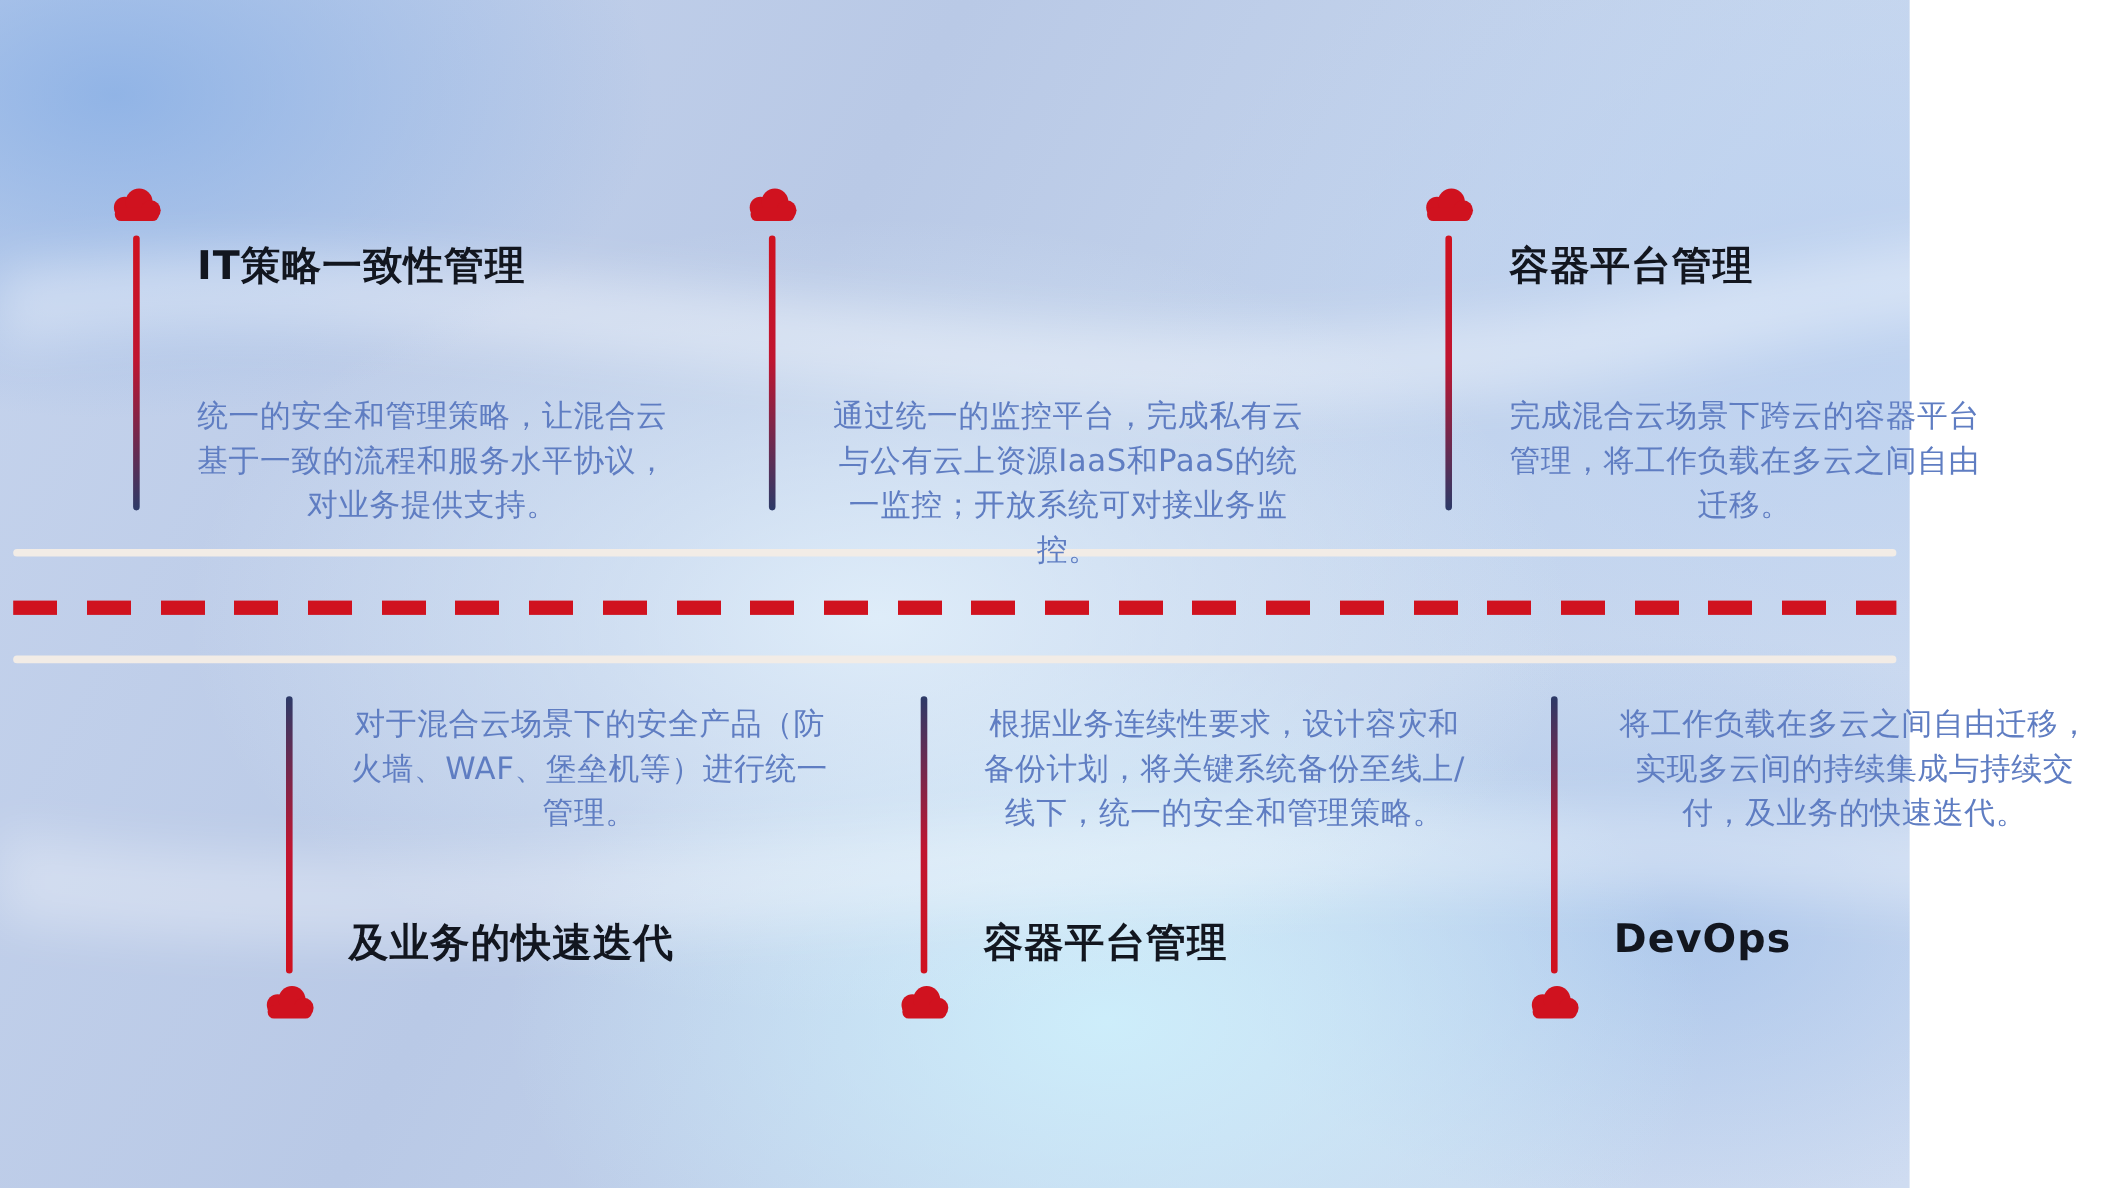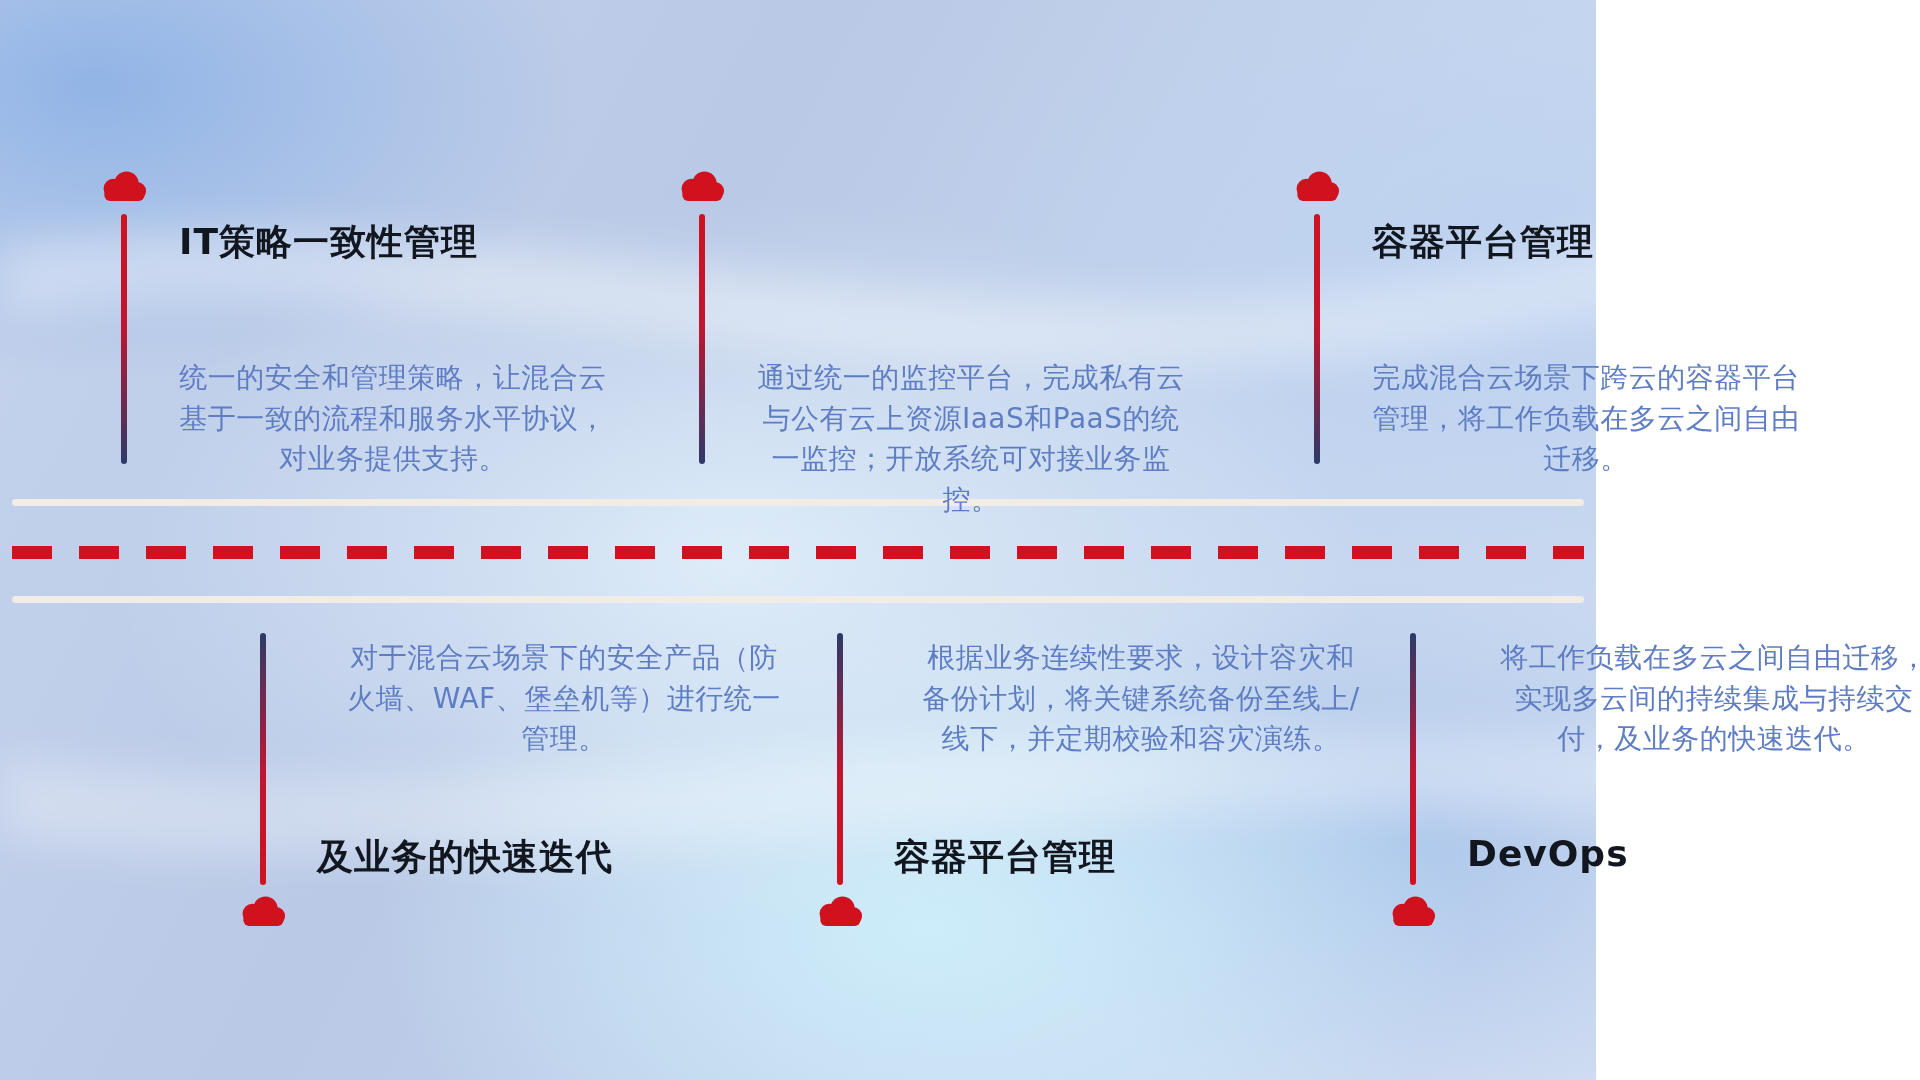--- a/index.html
+++ b/index.html
@@ -1,21 +1,21 @@
 <!DOCTYPE html>
 <html><head>
 <meta charset="utf-8">
 <style>
   html, body { margin: 0; padding: 0; }
   body {
     font-family: "DejaVu Sans", "Liberation Sans", sans-serif;
     width: 1920px; height: 1080px; overflow: hidden;
   }
   #stage {
-    position: relative; width: 1596px; height: 1080px;
+    position: relative; width: 1736px; height: 1080px;
     background:
       radial-gradient(700px 420px at 6% 8%,  rgba(128,170,228,0.75), rgba(128,170,228,0) 70%),
       radial-gradient(900px 520px at 46% 52%, rgba(228,242,252,0.85), rgba(228,242,252,0) 70%),
       radial-gradient(760px 460px at 58% 86%, rgba(206,240,252,0.9),  rgba(206,240,252,0) 72%),
       radial-gradient(900px 560px at 96% 26%, rgba(186,208,240,0.8),  rgba(186,208,240,0) 70%),
       radial-gradient(600px 380px at 88% 78%, rgba(150,185,232,0.55), rgba(150,185,232,0) 70%),
       linear-gradient(118deg, #c6d4ed 0%, #b9c9e6 38%, #c7d7ee 72%, #cfdcf1 100%);
   }
   .bg-waves { position:absolute; inset:0; filter: blur(22px); pointer-events:none; }
 
@@ -49,21 +49,21 @@
   .item p {
     position: absolute; margin: 0;
     font-size: 28px; line-height: 1.45; color: #5f7dc2;
     letter-spacing: 0.5px;
     text-align: center;
   }
 
   .item.top h2   { left: 82px; top: 50px; }
   .item.top p    { left: 80px; top: 190px; width: 432px; }
 
-  .item.bottom p    { left: 81px; top: 5px;  width: 438px; margin-left: 28px; }
+  .item.bottom p    { left: 81px; top: 5px;  width: 438px; }
   .item.bottom h2   { left: 81px; top: 200px; }
   .item.bottom .cloud { position: absolute; left: 0; top: 260px; }
 </style>
 </head>
 <body>
 
 <div id="stage">
 
   <svg class="bg-waves" width="1920" height="1080" viewBox="0 0 1920 1080">
     <path d="M-100 300 C 400 180, 900 420, 1500 300 S 2100 260, 2100 260" stroke="rgba(255,255,255,0.35)" stroke-width="70" fill="none"></path>
@@ -126,21 +126,21 @@
         <circle cx="20" cy="24" r="12"></circle>
           <circle cx="36" cy="18" r="15"></circle>
           <circle cx="49" cy="27" r="11"></circle>
         <rect x="9" y="24" width="49" height="15" rx="7"></rect>
       </g>
     </svg>
   </div>
 
   <div class="item bottom" style="left:813px; top:633px;">
     <div class="vline up"></div>
-    <p>根据业务连续性要求，设计容灾和备份计划，将关键系统备份至线上/线下，并定期校验和容灾演练。</p>
+    <p>根据业务连续性要求，设计容灾和备份计划，将关键系统备份至线上/线下，统一的安全和管理策略。</p>
     <h2>容器平台管理</h2>
     <svg class="cloud" viewBox="0 0 66 44">
       <g fill="#d0121f">
         <circle cx="20" cy="24" r="12"></circle>
           <circle cx="36" cy="18" r="15"></circle>
           <circle cx="49" cy="27" r="11"></circle>
         <rect x="9" y="24" width="49" height="15" rx="7"></rect>
       </g>
     </svg>
   </div>

